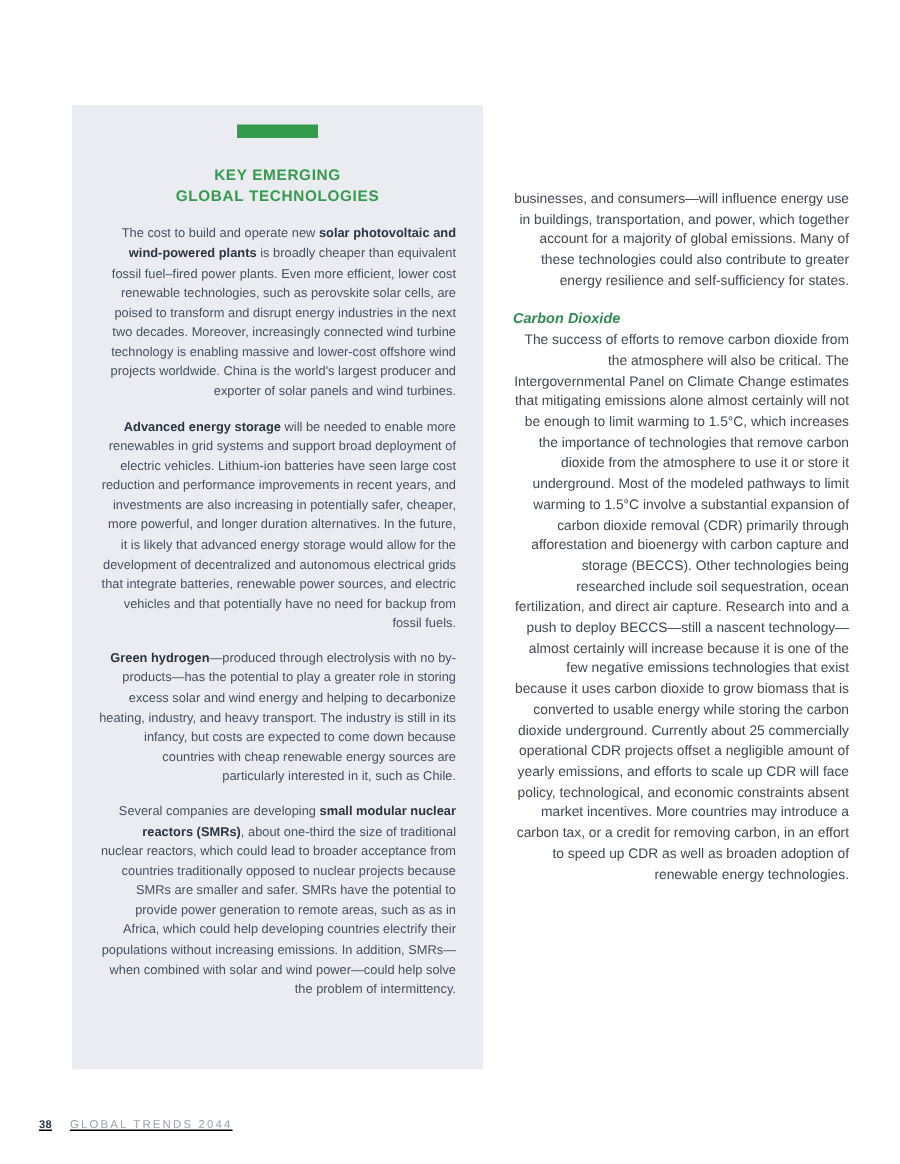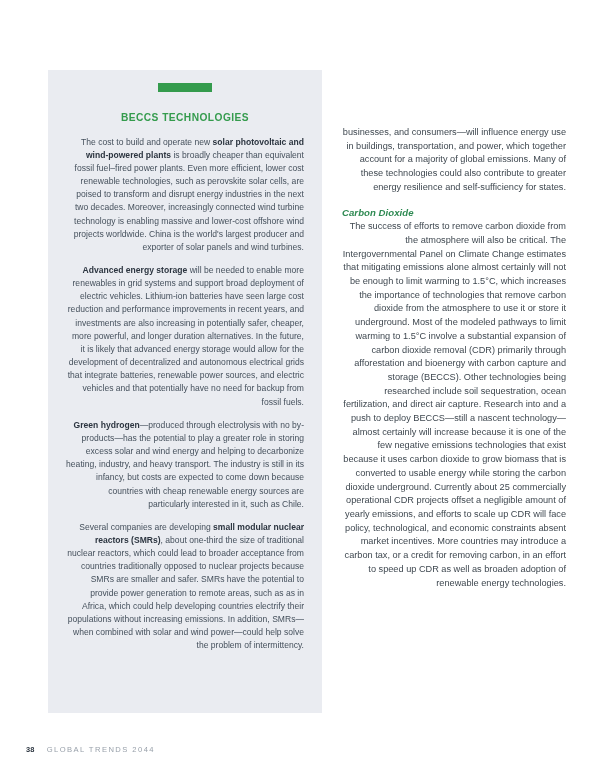--- a/index.html
+++ b/index.html
@@ -105,20 +105,21 @@
   }
 
   
   .footer {
     position: absolute;
     left: 26px;
     top: 745px;
     display: flex;
     align-items: baseline;
     gap: 12px;
+    text-decoration: underline;
   }
   .folio {
     color: #2c3540;
     font-weight: bold;
     font-size: 7.4px;
     letter-spacing: 0.2px;
   }
   .footer-title {
     color: #98a0aa;
     font-size: 7.6px;
@@ -128,21 +129,22 @@
 </head>
 <body>
 
 <div id="page">
 
   <aside class="callout-box">
 
     <div class="callout-rule"></div>
 
     <h2 class="callout-title">
-      <span class="tline">BECCS TECHNOLOGIES</span>
+      <span class="tline">KEY EMERGING</span>
+      <span class="tline">GLOBAL TECHNOLOGIES</span>
     </h2>
 
     <div class="callout-body">
       <p><span>The cost to build and operate new </span><b>solar photovoltaic and wind-powered plants</b><span> is broadly cheaper than equivalent fossil fuel–fired power plants. Even more efficient, lower cost renewable technologies, such as perovskite solar cells, are poised to transform and disrupt energy industries in the next two decades. Moreover, increasingly connected wind turbine technology is enabling massive and lower-cost offshore wind projects worldwide. China is the world's largest producer and exporter of solar panels and wind turbines.</span></p>
       <p><b>Advanced energy storage</b><span> will be needed to enable more renewables in grid systems and support broad deployment of electric vehicles. Lithium-ion batteries have seen large cost reduction and performance improvements in recent years, and investments are also increasing in potentially safer, cheaper, more powerful, and longer duration alternatives. In the future, it is likely that advanced energy storage would allow for the development of decentralized and autonomous electrical grids that integrate batteries, renewable power sources, and electric vehicles and that potentially have no need for backup from fossil fuels.</span></p>
       <p><b>Green hydrogen</b><span>—produced through electrolysis with no by-products—has the potential to play a greater role in storing excess solar and wind energy and helping to decarbonize heating, industry, and heavy transport. The industry is still in its infancy, but costs are expected to come down because countries with cheap renewable energy sources are particularly interested in it, such as Chile.</span></p>
       <p><span>Several companies are developing </span><b>small modular nuclear reactors (SMRs)</b><span>, about one-third the size of traditional nuclear reactors, which could lead to broader acceptance from countries traditionally opposed to nuclear projects because SMRs are smaller and safer. SMRs have the potential to provide power generation to remote areas, such as as in Africa, which could help developing countries electrify their populations without increasing emissions. In addition, SMRs—when combined with solar and wind power—could help solve the problem of intermittency.</span></p>
     </div>
   </aside>
 

